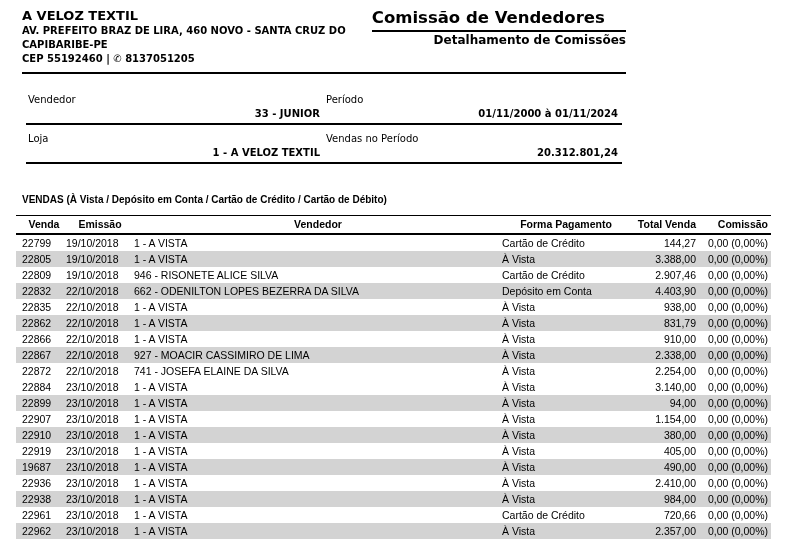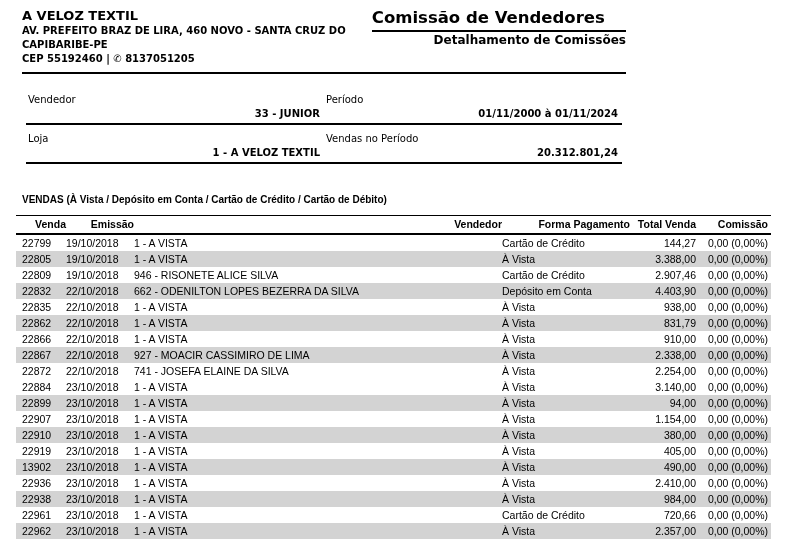--- a/index.html
+++ b/index.html
@@ -36,21 +36,21 @@
     margin:22px 22px 10px; font-size:10px; font-weight:bold;
     font-family:"Liberation Sans",sans-serif;
   }
   table.sales {
     margin-left:16px; width:755px; border-collapse:collapse;
     font-family:"Liberation Sans",sans-serif; table-layout:fixed;
   }
   .sales col.c1{width:50px}.sales col.c2{width:68px}.sales col.c3{width:368px}
   .sales col.c4{width:128px}.sales col.c5{width:66px}.sales col.c6{width:75px}
   .sales th {
-    font-size:10.5px; line-height:13px; font-weight:bold; text-align:right;
+    font-size:10.5px; line-height:13px; font-weight:bold; text-align:center;
     border-top:1px solid #000; border-bottom:2px solid #000; padding:2px 0;
     white-space:nowrap;
   }
   .sales td { font-size:10.5px; line-height:12px; padding:2px 0; white-space:nowrap; overflow:hidden; }
   .sales th:first-child, .sales td:first-child { padding-left:6px; }
   .sales th.num, .sales td.num { text-align:right; }
   .sales th:last-child, .sales td:last-child { padding-right:3px; }
   .sales tr.stripe { background:var(--stripe); }
 </style>
 </head>
@@ -228,21 +228,21 @@
         </tr>
         <tr>
           <td>22919</td>
           <td>23/10/2018</td>
           <td>1 - A VISTA</td>
           <td>À Vista</td>
           <td class="num">405,00</td>
           <td class="num">0,00 (0,00%)</td>
         </tr>
         <tr class="stripe">
-          <td>13902</td>
+          <td>19687</td>
           <td>23/10/2018</td>
           <td>1 - A VISTA</td>
           <td>À Vista</td>
           <td class="num">490,00</td>
           <td class="num">0,00 (0,00%)</td>
         </tr>
         <tr>
           <td>22936</td>
           <td>23/10/2018</td>
           <td>1 - A VISTA</td>

